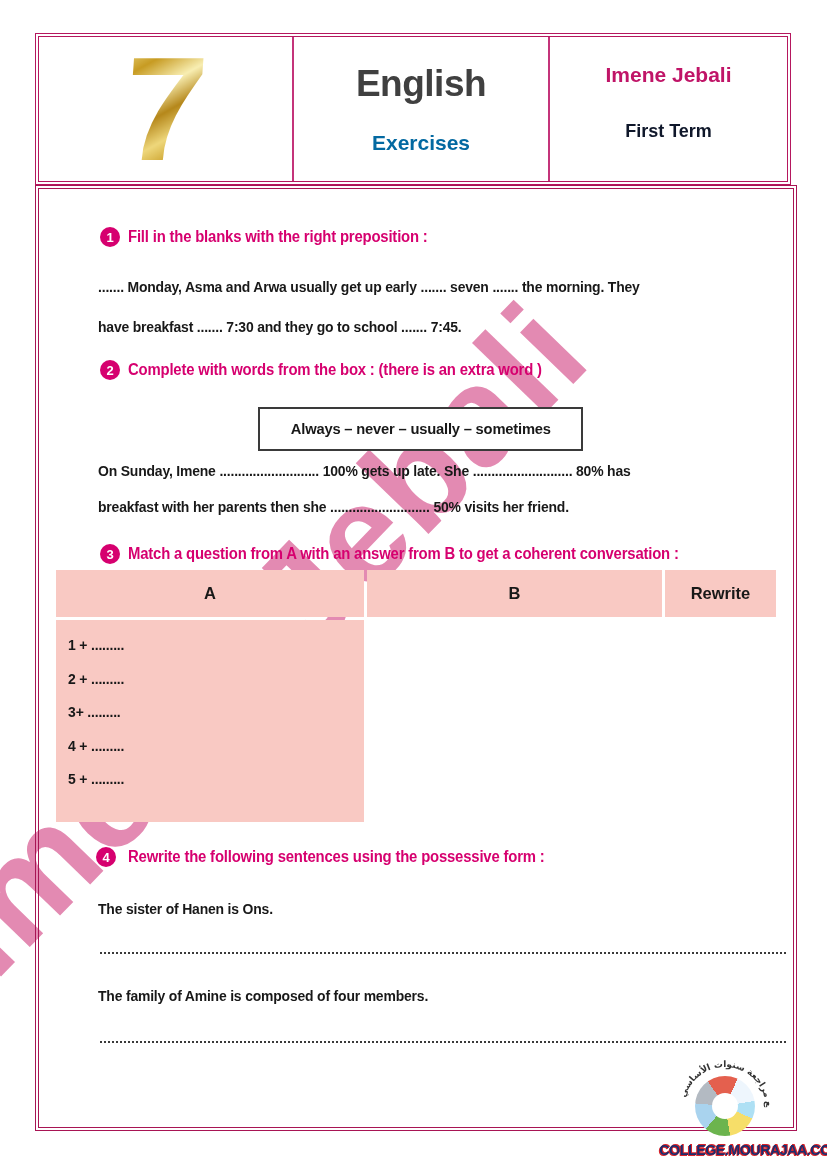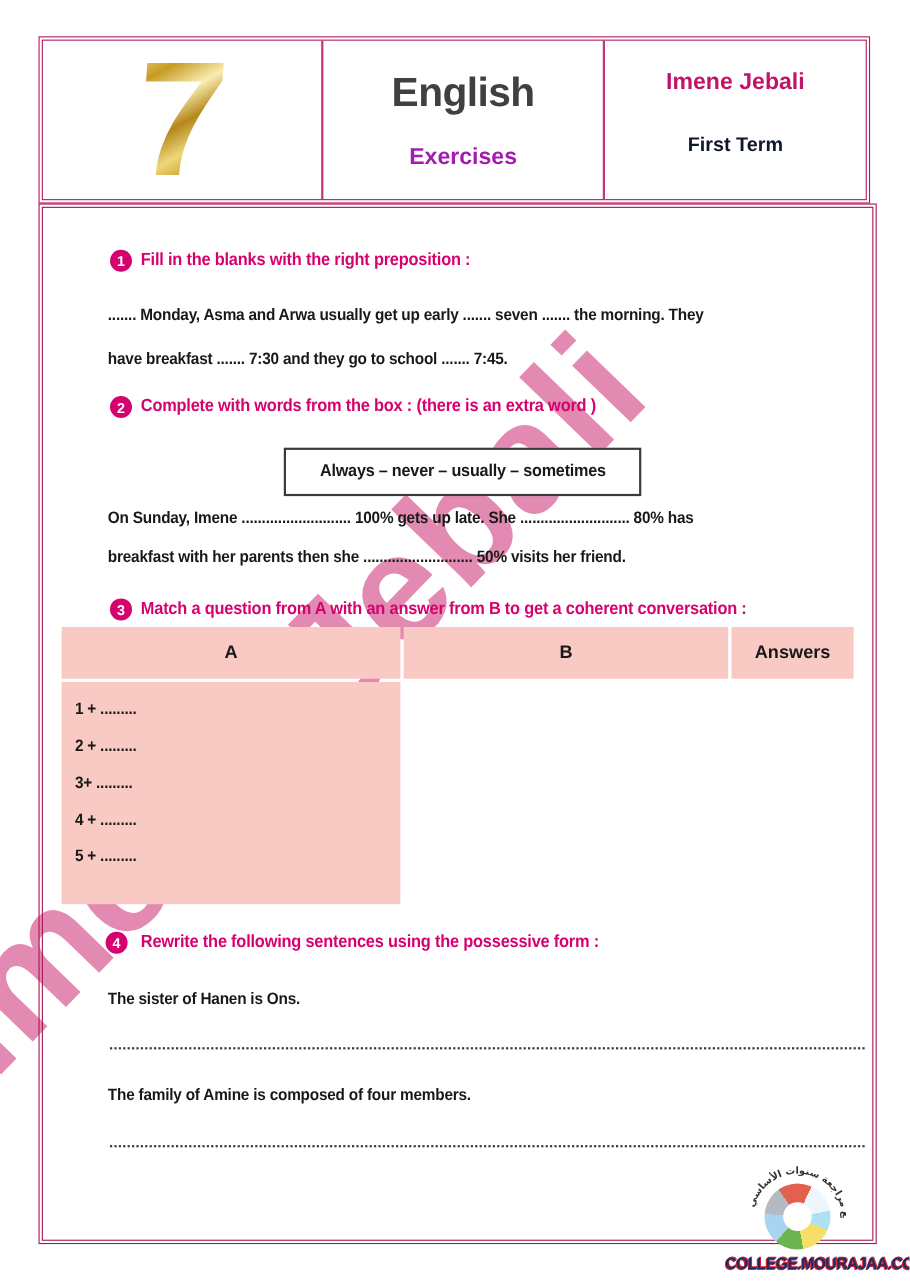--- a/index.html
+++ b/index.html
@@ -23,21 +23,21 @@
   .hcell { display:flex; flex-direction:column; align-items:center; justify-content:center; }
   .hcell-1 { width:253px; }
   .hcell-2 { width:258px; border-left:2px solid #c4347a; border-right:2px solid #c4347a; }
   .hcell-3 { flex:1; }
   .gold-seven {
     font-size:148px; line-height:130px; font-weight:bold; transform:skewX(-4deg);
     background:linear-gradient(150deg,#efdd8a 0%,#c79b22 18%,#f8eeb2 36%,#b5871a 52%,#eed77b 68%,#c79b22 84%,#f3e49a 100%);
     -webkit-background-clip:text; background-clip:text; color:transparent;
   }
   .english-title { font-size:37px; font-weight:bold; color:#404040; letter-spacing:-.5px; }
-  .exercises-sub { font-size:21px; font-weight:bold; color:#a21caf; margin-top:26px; }
+  .exercises-sub { font-size:21px; font-weight:bold; color:#0369a1; margin-top:26px; }
   .teacher-name { font-size:21px; font-weight:bold; color:#c01467; margin-top:-14px; }
   .term-name   { font-size:18px; font-weight:bold; color:#0f172a; margin-top:34px; }
   
   .main-box {
     position:absolute; left:35px; top:185px; width:762px; height:946px;
     border:4px double #a81454; z-index:2; background:transparent;
   }
   
   .badge {
     position:absolute; width:20px; height:20px; border-radius:50%; background:#d6006f;
@@ -133,21 +133,21 @@
   </div>
   <div class="bodyline" style="left:98px; top:462px;">On Sunday, Imene ........................... 100% gets up late. She ........................... 80% has</div>
   <div class="bodyline" style="left:98px; top:498px;">breakfast with her parents then she ........................... 50% visits her friend.</div>
 
   <div class="badge" style="left:100px; top:544px;">3</div>
   <div class="ex-title" style="left:128px; top:544px;">Match a question from A with an answer from B to get a coherent conversation :</div>
 
   <div class="match-table">
     <div class="tcell thead">A</div>
     <div class="tcell thead">B</div>
-    <div class="tcell thead">Answers</div>
+    <div class="tcell thead">Rewrite</div>
     <div class="tcell tbody">
       <div class="tline">1 + .........</div>
       <div class="tline">2 + .........</div>
       <div class="tline">3+ .........</div>
       <div class="tline">4 + .........</div>
       <div class="tline">5 + .........</div>
     </div>
   </div>
 
   <div class="badge" style="left:96px; top:847px;">4</div>

